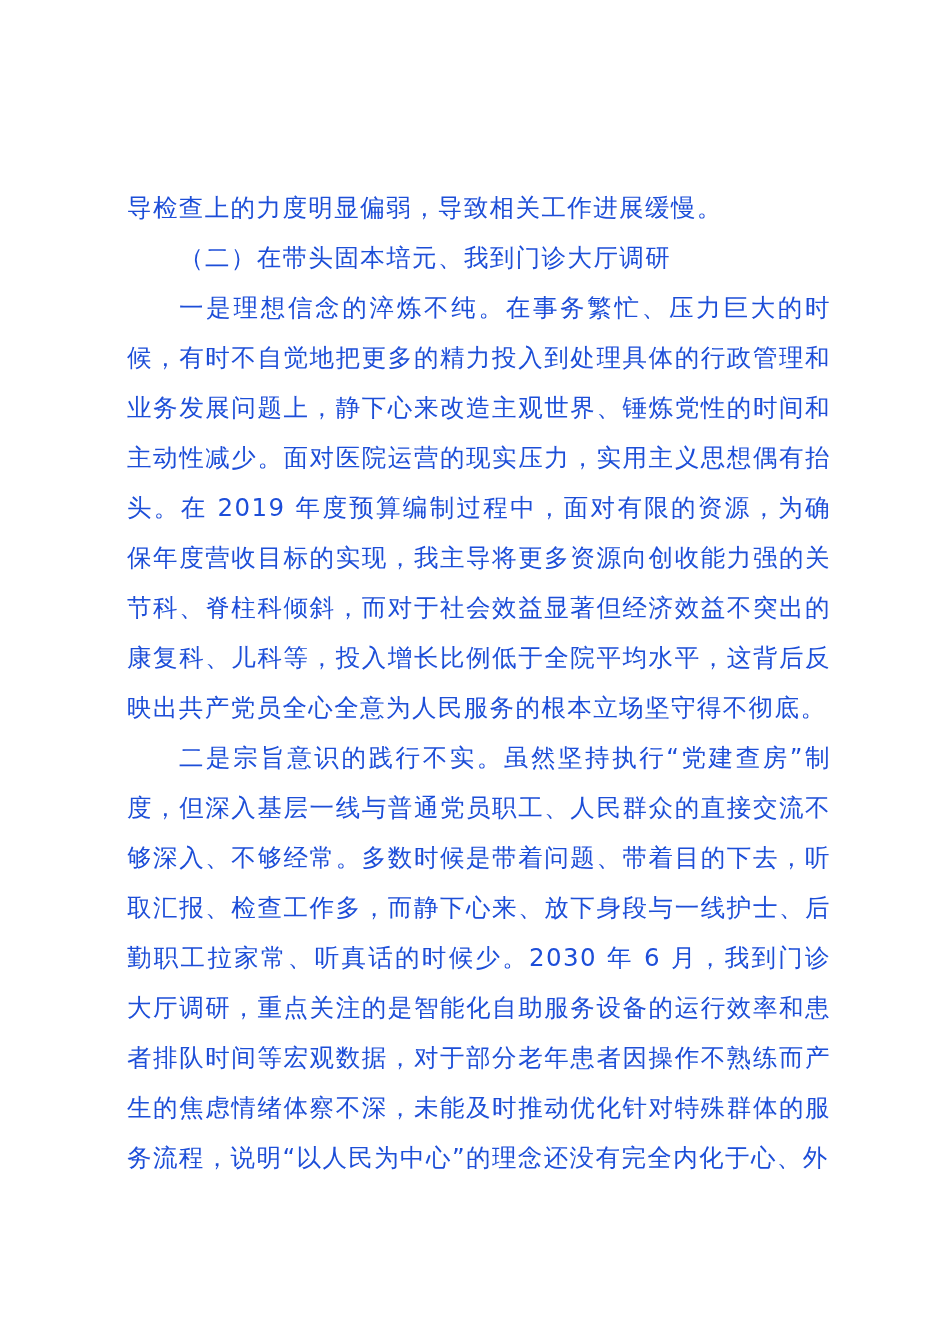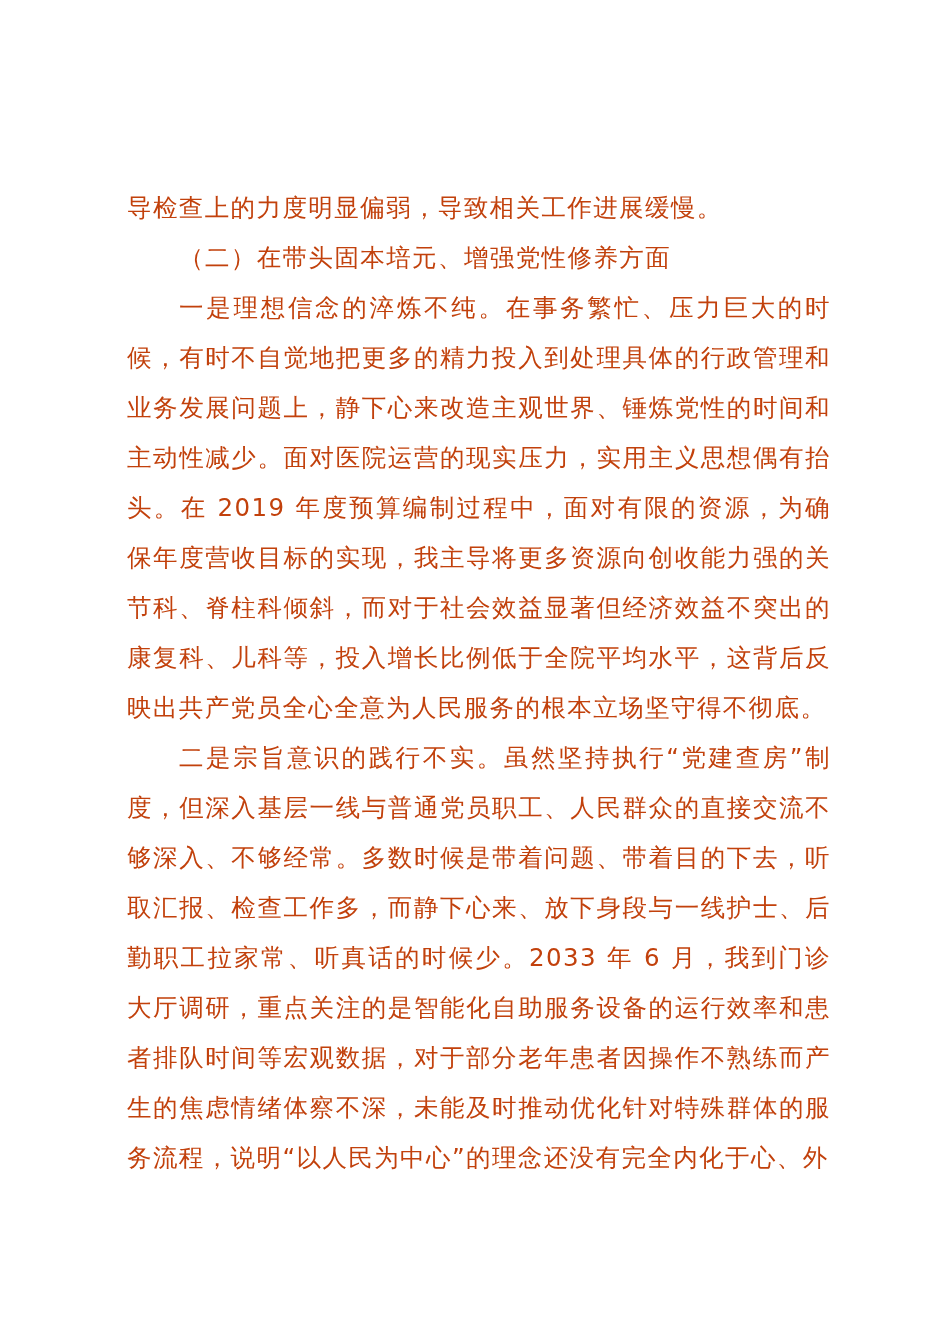--- a/index.html
+++ b/index.html
@@ -14,33 +14,33 @@
     overflow: hidden;
   }
   .page {
     position: absolute;
     left: 127px;
     top: 183px;
     width: 704px;
     font-family: "DejaVu Sans", "Liberation Sans", sans-serif;
     font-size: 24.5px;
     line-height: 50px;
-    color: #c2410c;
+    color: #1d4ed8;
     letter-spacing: 1.4px;
   }
   .para {
     margin: 0;
     text-align: justify;
     text-align-last: left;
   }
   .indent {
     text-indent: 52px;
   }
 </style>
 </head>
 <body>
 
 <div class="page">
   <p class="para">导检查上的力度明显偏弱，导致相关工作进展缓慢。</p>
-  <p class="para indent">（二）在带头固本培元、增强党性修养方面</p>
+  <p class="para indent">（二）在带头固本培元、我到门诊大厅调研</p>
   <p class="para indent">一是理想信念的淬炼不纯。在事务繁忙、压力巨大的时候，有时不自觉地把更多的精力投入到处理具体的行政管理和业务发展问题上，静下心来改造主观世界、锤炼党性的时间和主动性减少。面对医院运营的现实压力，实用主义思想偶有抬头。在 2019 年度预算编制过程中，面对有限的资源，为确保年度营收目标的实现，我主导将更多资源向创收能力强的关节科、脊柱科倾斜，而对于社会效益显著但经济效益不突出的康复科、儿科等，投入增长比例低于全院平均水平，这背后反映出共产党员全心全意为人民服务的根本立场坚守得不彻底。</p>
-  <p class="para indent">二是宗旨意识的践行不实。虽然坚持执行“党建查房”制度，但深入基层一线与普通党员职工、人民群众的直接交流不够深入、不够经常。多数时候是带着问题、带着目的下去，听取汇报、检查工作多，而静下心来、放下身段与一线护士、后勤职工拉家常、听真话的时候少。2033 年 6 月，我到门诊大厅调研，重点关注的是智能化自助服务设备的运行效率和患者排队时间等宏观数据，对于部分老年患者因操作不熟练而产生的焦虑情绪体察不深，未能及时推动优化针对特殊群体的服务流程，说明“以人民为中心”的理念还没有完全内化于心、外</p>
+  <p class="para indent">二是宗旨意识的践行不实。虽然坚持执行“党建查房”制度，但深入基层一线与普通党员职工、人民群众的直接交流不够深入、不够经常。多数时候是带着问题、带着目的下去，听取汇报、检查工作多，而静下心来、放下身段与一线护士、后勤职工拉家常、听真话的时候少。2030 年 6 月，我到门诊大厅调研，重点关注的是智能化自助服务设备的运行效率和患者排队时间等宏观数据，对于部分老年患者因操作不熟练而产生的焦虑情绪体察不深，未能及时推动优化针对特殊群体的服务流程，说明“以人民为中心”的理念还没有完全内化于心、外</p>
 </div>
 
 </body></html>

